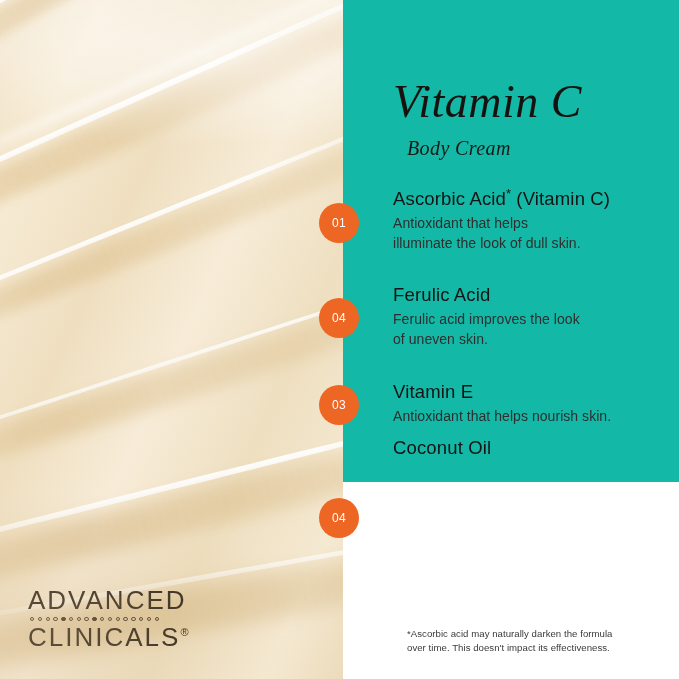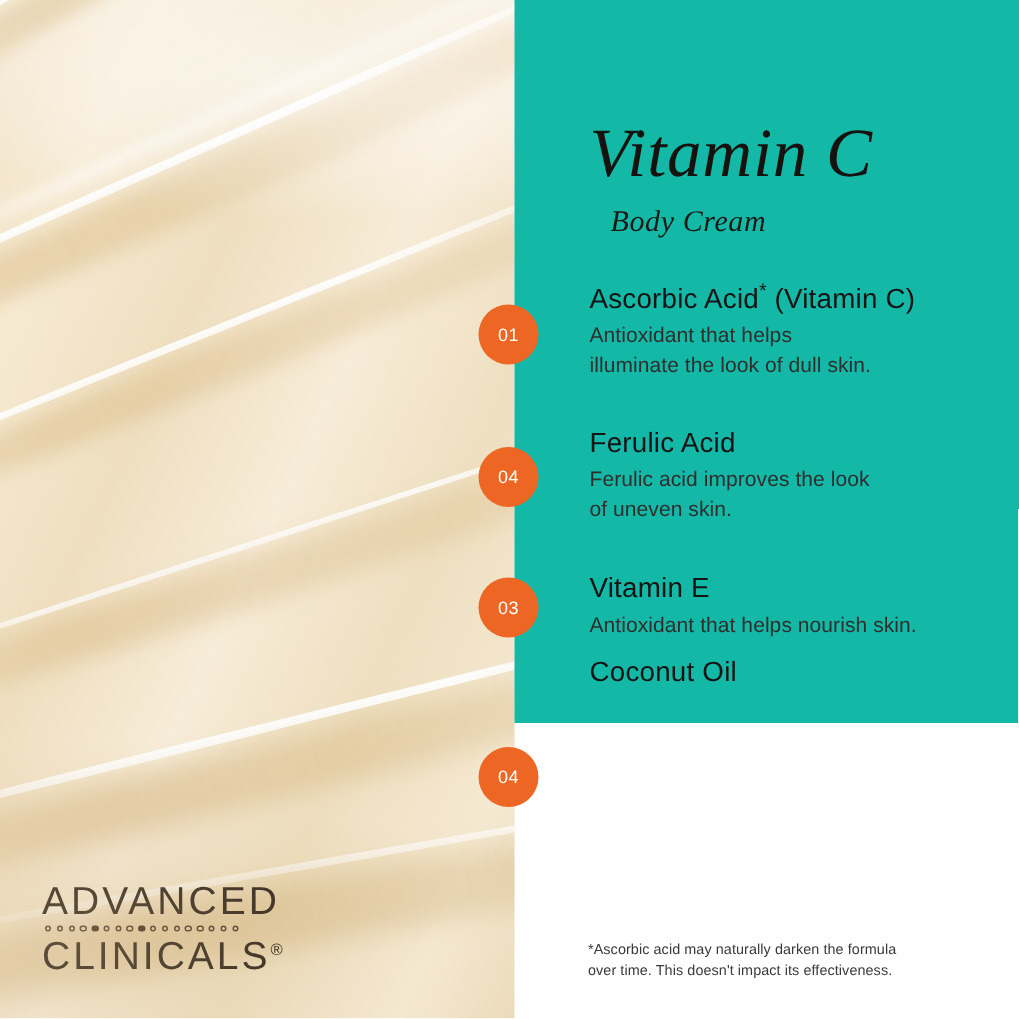--- a/index.html
+++ b/index.html
@@ -206,21 +206,21 @@
     z-index: 5;
   }
   .badge-1 { left: 319px; top: 203px; }
   .badge-2 { left: 319px; top: 298px; }
   .badge-3 { left: 319px; top: 385px; }
   .badge-4 { left: 319px; top: 498px; }
 
   
   .footnote {
     position: absolute;
-    left: 392px;
+    left: 407px;
     top: 627px;
     width: 240px;
     font-family: "Liberation Sans", sans-serif;
     font-size: 9.6px;
     line-height: 1.5;
     color: #3a3a3a;
     white-space: pre-line;
     letter-spacing: 0.05px;
   }
 </style>

